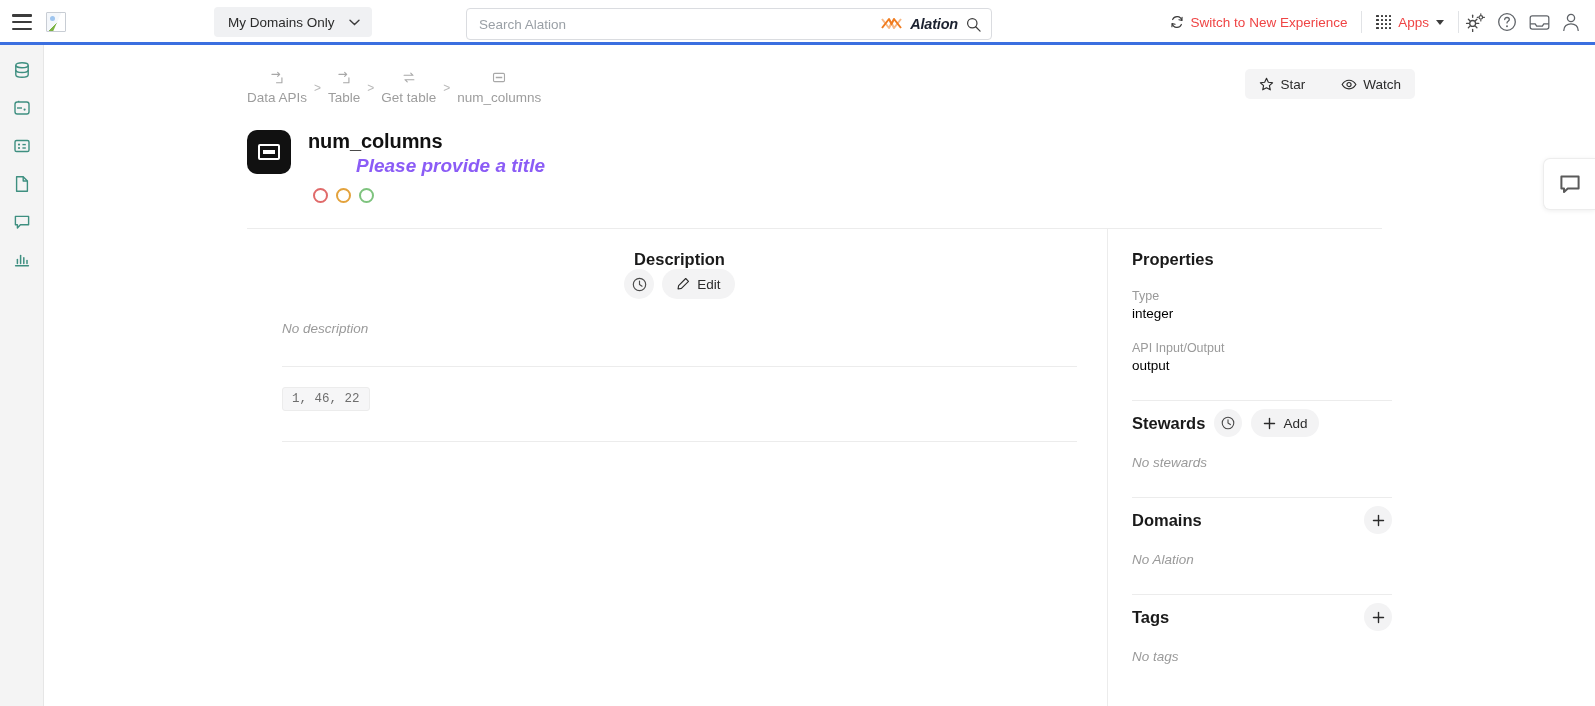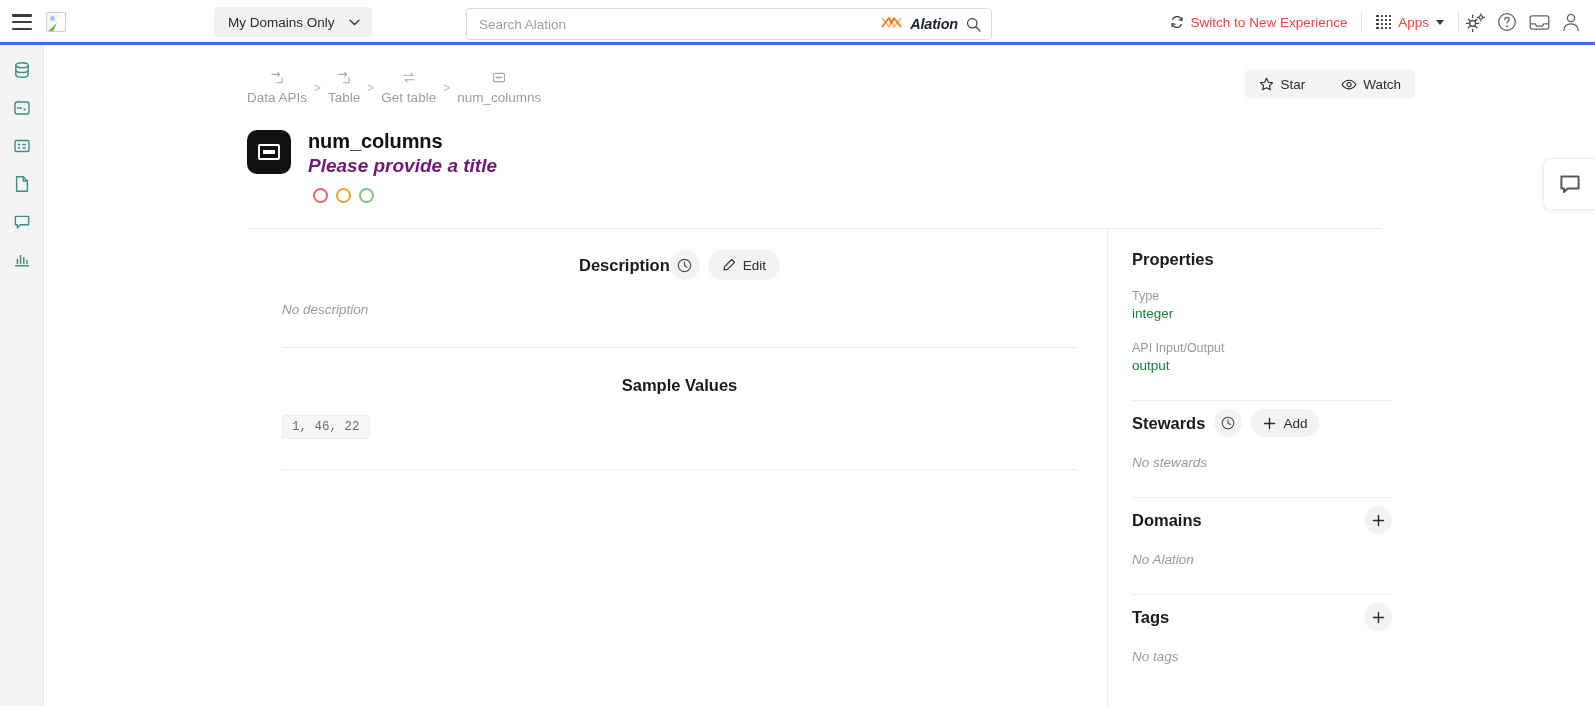--- a/index.html
+++ b/index.html
@@ -61,21 +61,21 @@
     border: 1px solid #dadce0; border-radius: 4px;
     background: #fff;
     display: flex; align-items: center;
   }
   .searchwrap input {
     flex: 1; border: 0; outline: none; height: 100%;
     padding: 0 12px; font-size: 13.5px; color: #3c3c3c;
     font-family: "Liberation Sans", sans-serif; background: transparent;
   }
   .searchwrap input::placeholder { color: #9aa0a6; }
-  .alation-brand { display: flex; align-items: flex-start; gap: 7px; padding-right: 8px; }
+  .alation-brand { display: flex; align-items: center; gap: 7px; padding-right: 8px; }
   .alation-word {
     font-size: 14.5px; font-weight: bold; font-style: italic; color: #1c2230;
     letter-spacing: -0.2px;
   }
   .search-ico { padding-right: 10px; display: flex; align-items: center; }
 
   .hdr-right {
     position: absolute; right: 0; top: 0; height: 44px;
     display: flex; align-items: center; gap: 0;
   }
@@ -124,30 +124,30 @@
 
   .title-block { position: absolute; left: 202px; top: 85px; display: flex; gap: 17px; }
   .obj-icon {
     width: 44px; height: 44px; border-radius: 10px; background: #111111;
     display: flex; align-items: center; justify-content: center; flex-shrink: 0;
   }
   .obj-icon .inner { width: 22px; height: 16px; border: 2.2px solid #ffffff; border-radius: 2px;
     display:flex; align-items:center; justify-content:center; }
   .obj-icon .inner i { display:block; width: 12px; height: 4px; background: #ffffff; }
   .title-main { font-size: 20px; font-weight: bold; color: #111; letter-spacing: -0.1px; }
-  .title-sub { font-size: 19px; font-weight: bold; font-style: italic; color: #701a75; margin-top: 2px; }
+  .title-sub { font-size: 19px; font-weight: bold; font-style: italic; color: #8b5cf6; margin-top: 2px; margin-left: 48px; }
   .flags { display: flex; gap: 8px; margin-top: 11px; margin-left: 5px; }
   .flag { width: 15px; height: 15px; border-radius: 50%; border: 2px solid; cursor: pointer; }
 
   .hr-main { position: absolute; left: 202px; top: 183px; width: 1135px; height: 1px; background: #ececec; }
   .vdiv { position: absolute; left: 1062px; top: 184px; width: 1px; height: 522px; background: #ececec; }
 
   
   .content { position: absolute; left: 237px; top: 205px; width: 795px; }
-  .sec-head { display: flex; align-items: center; justify-content: center; }
+  .sec-head { display: flex; align-items: center; justify-content: flex-start; flex-direction: column; }
   .sec-title { font-size: 16.5px; font-weight: bold; color: #1a1a1a; }
   .sec-actions { display: flex; align-items: center; gap: 8px; }
   .round-btn {
     width: 30px; height: 30px; border-radius: 50%; background: #f3f3f4;
     display: flex; align-items: center; justify-content: center; cursor: pointer; color: #4a4a4a;
   }
   .pill-btn {
     height: 30px; border-radius: 15px; background: #f3f3f4; padding: 0 14px;
     display: flex; align-items: center; gap: 7px; font-size: 13.5px; color: #2b2b2b; cursor: pointer;
   }
@@ -159,21 +159,21 @@
     padding: 4px 9px; font-family: "Liberation Mono", monospace;
     font-size: 12.5px; color: #6e6e6e;
   }
 
   
   .rpanel { position: absolute; left: 1087px; top: 205px; width: 260px; }
   .rp-title { font-size: 16.5px; font-weight: bold; color: #1a1a1a; }
   .rp-head { display: flex; align-items: center; gap: 9px; }
   .rp-head-spacer { flex: 1; }
   .prop-label { font-size: 12.5px; color: #9a9a9a; margin-top: 20px; }
-  .prop-value { font-size: 13.5px; color: #15803d; margin-top: 3px; }
+  .prop-value { font-size: 13.5px; color: #000000; margin-top: 3px; }
   .rp-rule { height: 1px; background: #ececec; margin-top: 27px; }
   .rp-empty { font-size: 13.5px; font-style: italic; color: #9a9a9a; margin-top: 18px; }
   .rp-block { margin-top: 8px; }
   .plus-round {
     width: 28px; height: 28px; border-radius: 50%; background: #f3f3f4;
     display: flex; align-items: center; justify-content: center; cursor: pointer;
     color: #3c3c3c; font-size: 17px; line-height: 1;
   }
 
   
@@ -482,23 +482,20 @@
                 <path d="M10.4 1.6l3 3-7.6 7.6-3.6.6.6-3.6z" fill="none" stroke="#2b2b2b" stroke-width="1.2" stroke-linejoin="round"></path>
               </svg>
           </span>
           <span>Edit</span>
         </div>
       </div>
     </div>
     <div class="empty-txt">No description</div>
     <div class="rule"></div>
 
-    <div class="sec-head" style="margin-top:28px">
-      <div class="sec-title">Sample Values</div>
-    </div>
     <div>
       <span class="code-chip">1, 46, 22</span>
     </div>
     <div class="rule"></div>
   </div>
 
   <div class="rpanel">
 
     <div class="rp-head">
       <div class="rp-title">Properties</div>

